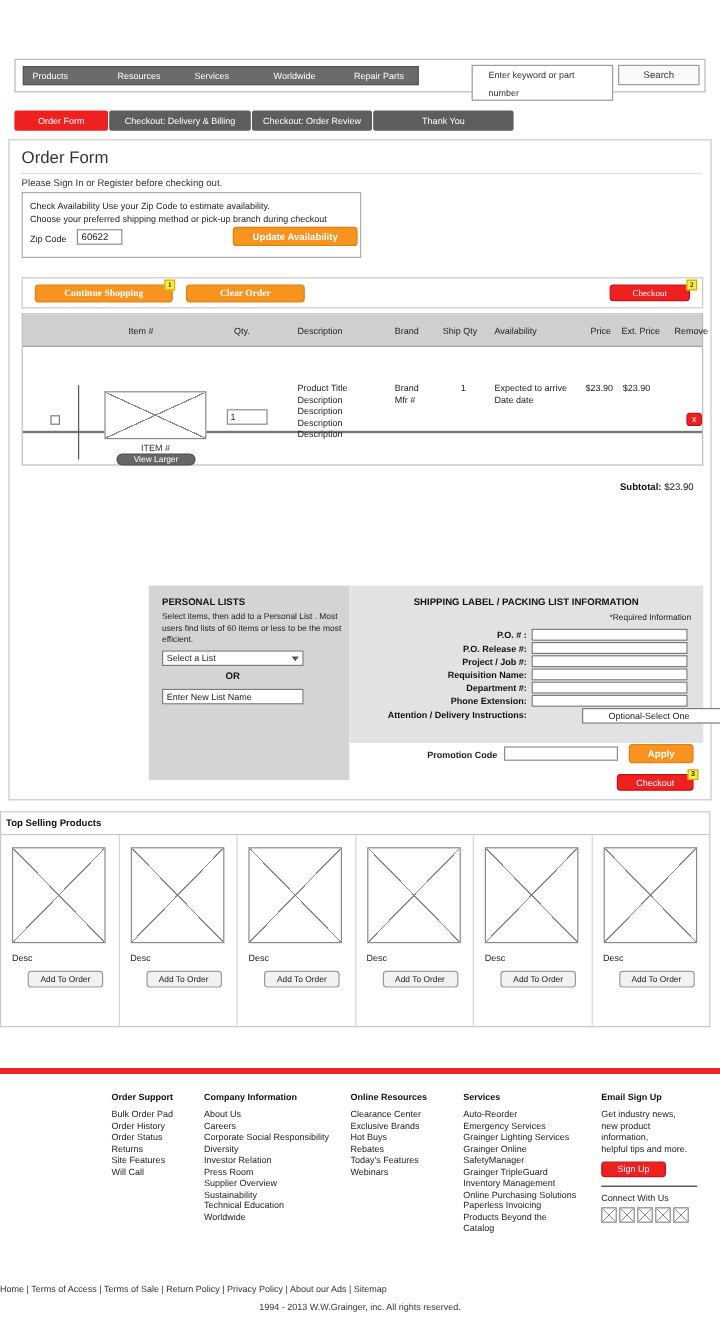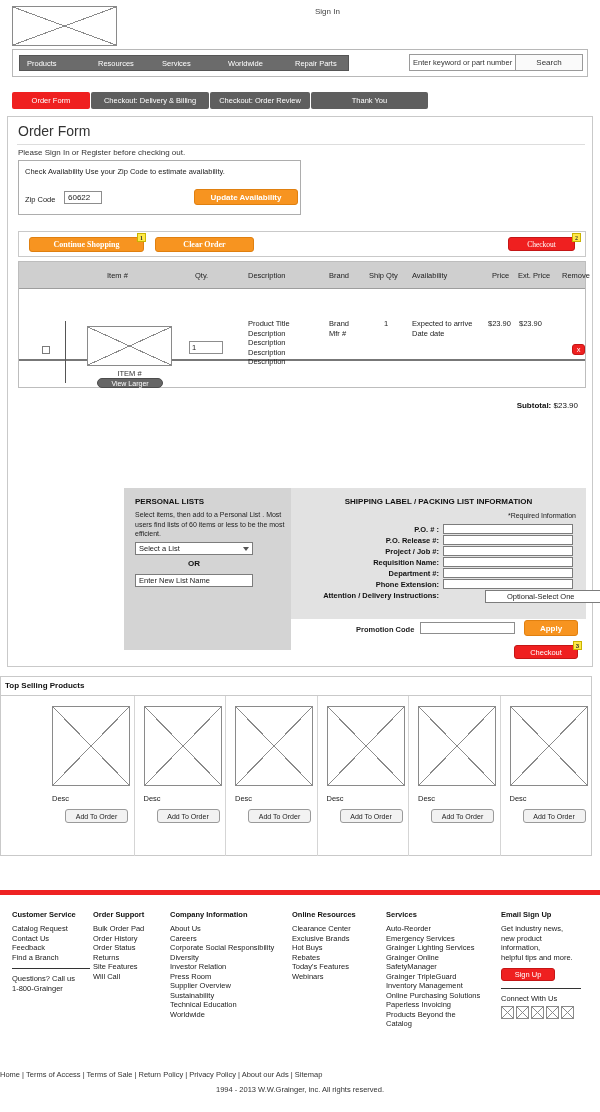--- a/index.html
+++ b/index.html
@@ -53,23 +53,23 @@
   }
   .navbar .nitem {
     color:#fff; font-size:7.5px; white-space:nowrap;
   }
   .n0{ position:absolute; left:7px;}
   .n1{ position:absolute; left:78px;}
   .n2{ position:absolute; left:142px;}
   .n3{ position:absolute; left:208px;}
   .n4{ position:absolute; left:275px;}
   .searchinput {
-    position:absolute; right:60px; top:4px; width:118px; height:17px;
+    position:absolute; right:76px; top:4px; width:118px; height:30px;
     border:1px solid #9a9a9a; background:#fff;
-    font-size:7.5px; color:#333; padding:0 3px; line-height:15px;
+    font-size:7.5px; color:#333; padding:0 13px; line-height:15px;
   }
   .searchbtn {
     position:absolute; right:4px; top:4px; width:68px; height:17px;
     border:1px solid #9a9a9a; background:#fafafa;
     font-size:8px; color:#333; text-align:center; line-height:15px;
   }
 
   
   .steps { position:absolute; left:12px; top:92px; height:17px; display:flex; }
   .step {
@@ -183,21 +183,21 @@
   .btn-apply { position:absolute; left:524px; top:620px; width:54px; height:16px; }
   .btn-checkout2 { position:absolute; left:514px; top:645px; width:64px; height:14px; }
 
   
   .tsp {
     position:absolute; left:0; top:676px; width:592px; height:180px;
     border:1px solid #c9c9c9; background:#fff;
   }
   .tsp-title { position:absolute; left:4px; top:4px; font-size:8px; font-weight:bold; color:#111; }
   .tsp-rule { position:absolute; left:0; top:18px; width:100%; height:1px; background:#c9c9c9; }
-  .tsp-grid { position:absolute; left:0; top:19px; width:100%; height:160px; display:flex;padding-left:42px; }
+  .tsp-grid { position:absolute; left:0; top:19px; width:100%; height:160px; display:flex; }
   .tsp-card { flex:1 1 0; border-right:1px solid #d5d5d5; position:relative; }
   .tsp-card:last-child { border-right:none; }
   .tsp-img { position:absolute; left:9px; top:10px; width:78px; height:80px; }
   .tsp-desc { position:absolute; left:9px; top:98px; font-size:7.5px; color:#222; }
   .tsp-btn {
     position:absolute; left:22px; top:113px; width:63px; height:14px;
     border:1px solid #9a9a9a; border-radius:3px; background:#f2f2f2;
     font-size:7px; color:#222; display:flex; align-items:center; justify-content:center;
   }
 
@@ -215,24 +215,20 @@
   .social .wf { width:13px; height:13px; }
 
   .bottomlinks { position:absolute; left:0; top:1070px; width:600px; text-align:left; font-size:7.5px; color:#333; }
   .copyright { position:absolute; left:0; top:1085px; width:600px; text-align:center; font-size:7.5px; color:#333; }
 </style>
 </head>
 <body>
 
 <div class="page">
 
-  <div class="header-band">
-    <div class="logo-box wf"></div>
-    <div class="signin">Sign In</div>
-  </div>
 
   <div class="navwrap">
     <div class="navbar">
       <span class="nitem n0">Products</span>
       <span class="nitem n1">Resources</span>
       <span class="nitem n2">Services</span>
       <span class="nitem n3">Worldwide</span>
       <span class="nitem n4">Repair Parts</span>
     </div>
     <div class="searchinput">Enter keyword or part number</div>
@@ -247,20 +243,21 @@
   </div>
 
   <div class="mainpanel">
     <div class="ptitle">Order Form</div>
     <div class="titlerule"></div>
     <div class="subline">Please Sign In or Register before checking out.</div>
 
     <div class="availbox">
       <div class="availtxt">
         <div>Check Availability Use your Zip Code to estimate availability.</div>
+        <div>Choose your preferred shipping method or pick-up branch during checkout</div>
       </div>
       <div class="ziplab">Zip Code</div>
       <div class="zipinput">60622</div>
       <div class="orange-btn updateavail">Update Availability</div>
     </div>
 
     <div class="actionbar">
       <div class="orange-btn btn-continue">Continue Shopping</div>
       <div class="badge" style="left:118px; top:1px;">1</div>
       <div class="orange-btn btn-clear">Clear Order</div>
@@ -404,30 +401,20 @@
         <div class="tsp-desc">Desc</div>
         <div class="tsp-btn">Add To Order</div>
       </div>
     </div>
   </div>
 
   <div class="redrule"></div>
 
   <div class="footer">
 
-    <div class="fcol" style="left:12px; width:78px;">
-      <div class="fh">Customer Service</div>
-      <div class="fl">Catalog Request</div>
-      <div class="fl">Contact Us</div>
-      <div class="fl">Feedback</div>
-      <div class="fl">Find a Branch</div>
-      <div class="hr-small"></div>
-      <div class="fl">Questions? Call us</div>
-      <div class="fl">1-800-Grainger</div>
-    </div>
 
     <div class="fcol" style="left:93px; width:75px;">
       <div class="fh">Order Support</div>
       <div class="fl">Bulk Order Pad</div>
       <div class="fl">Order History</div>
       <div class="fl">Order Status</div>
       <div class="fl">Returns</div>
       <div class="fl">Site Features</div>
       <div class="fl">Will Call</div>
     </div>

